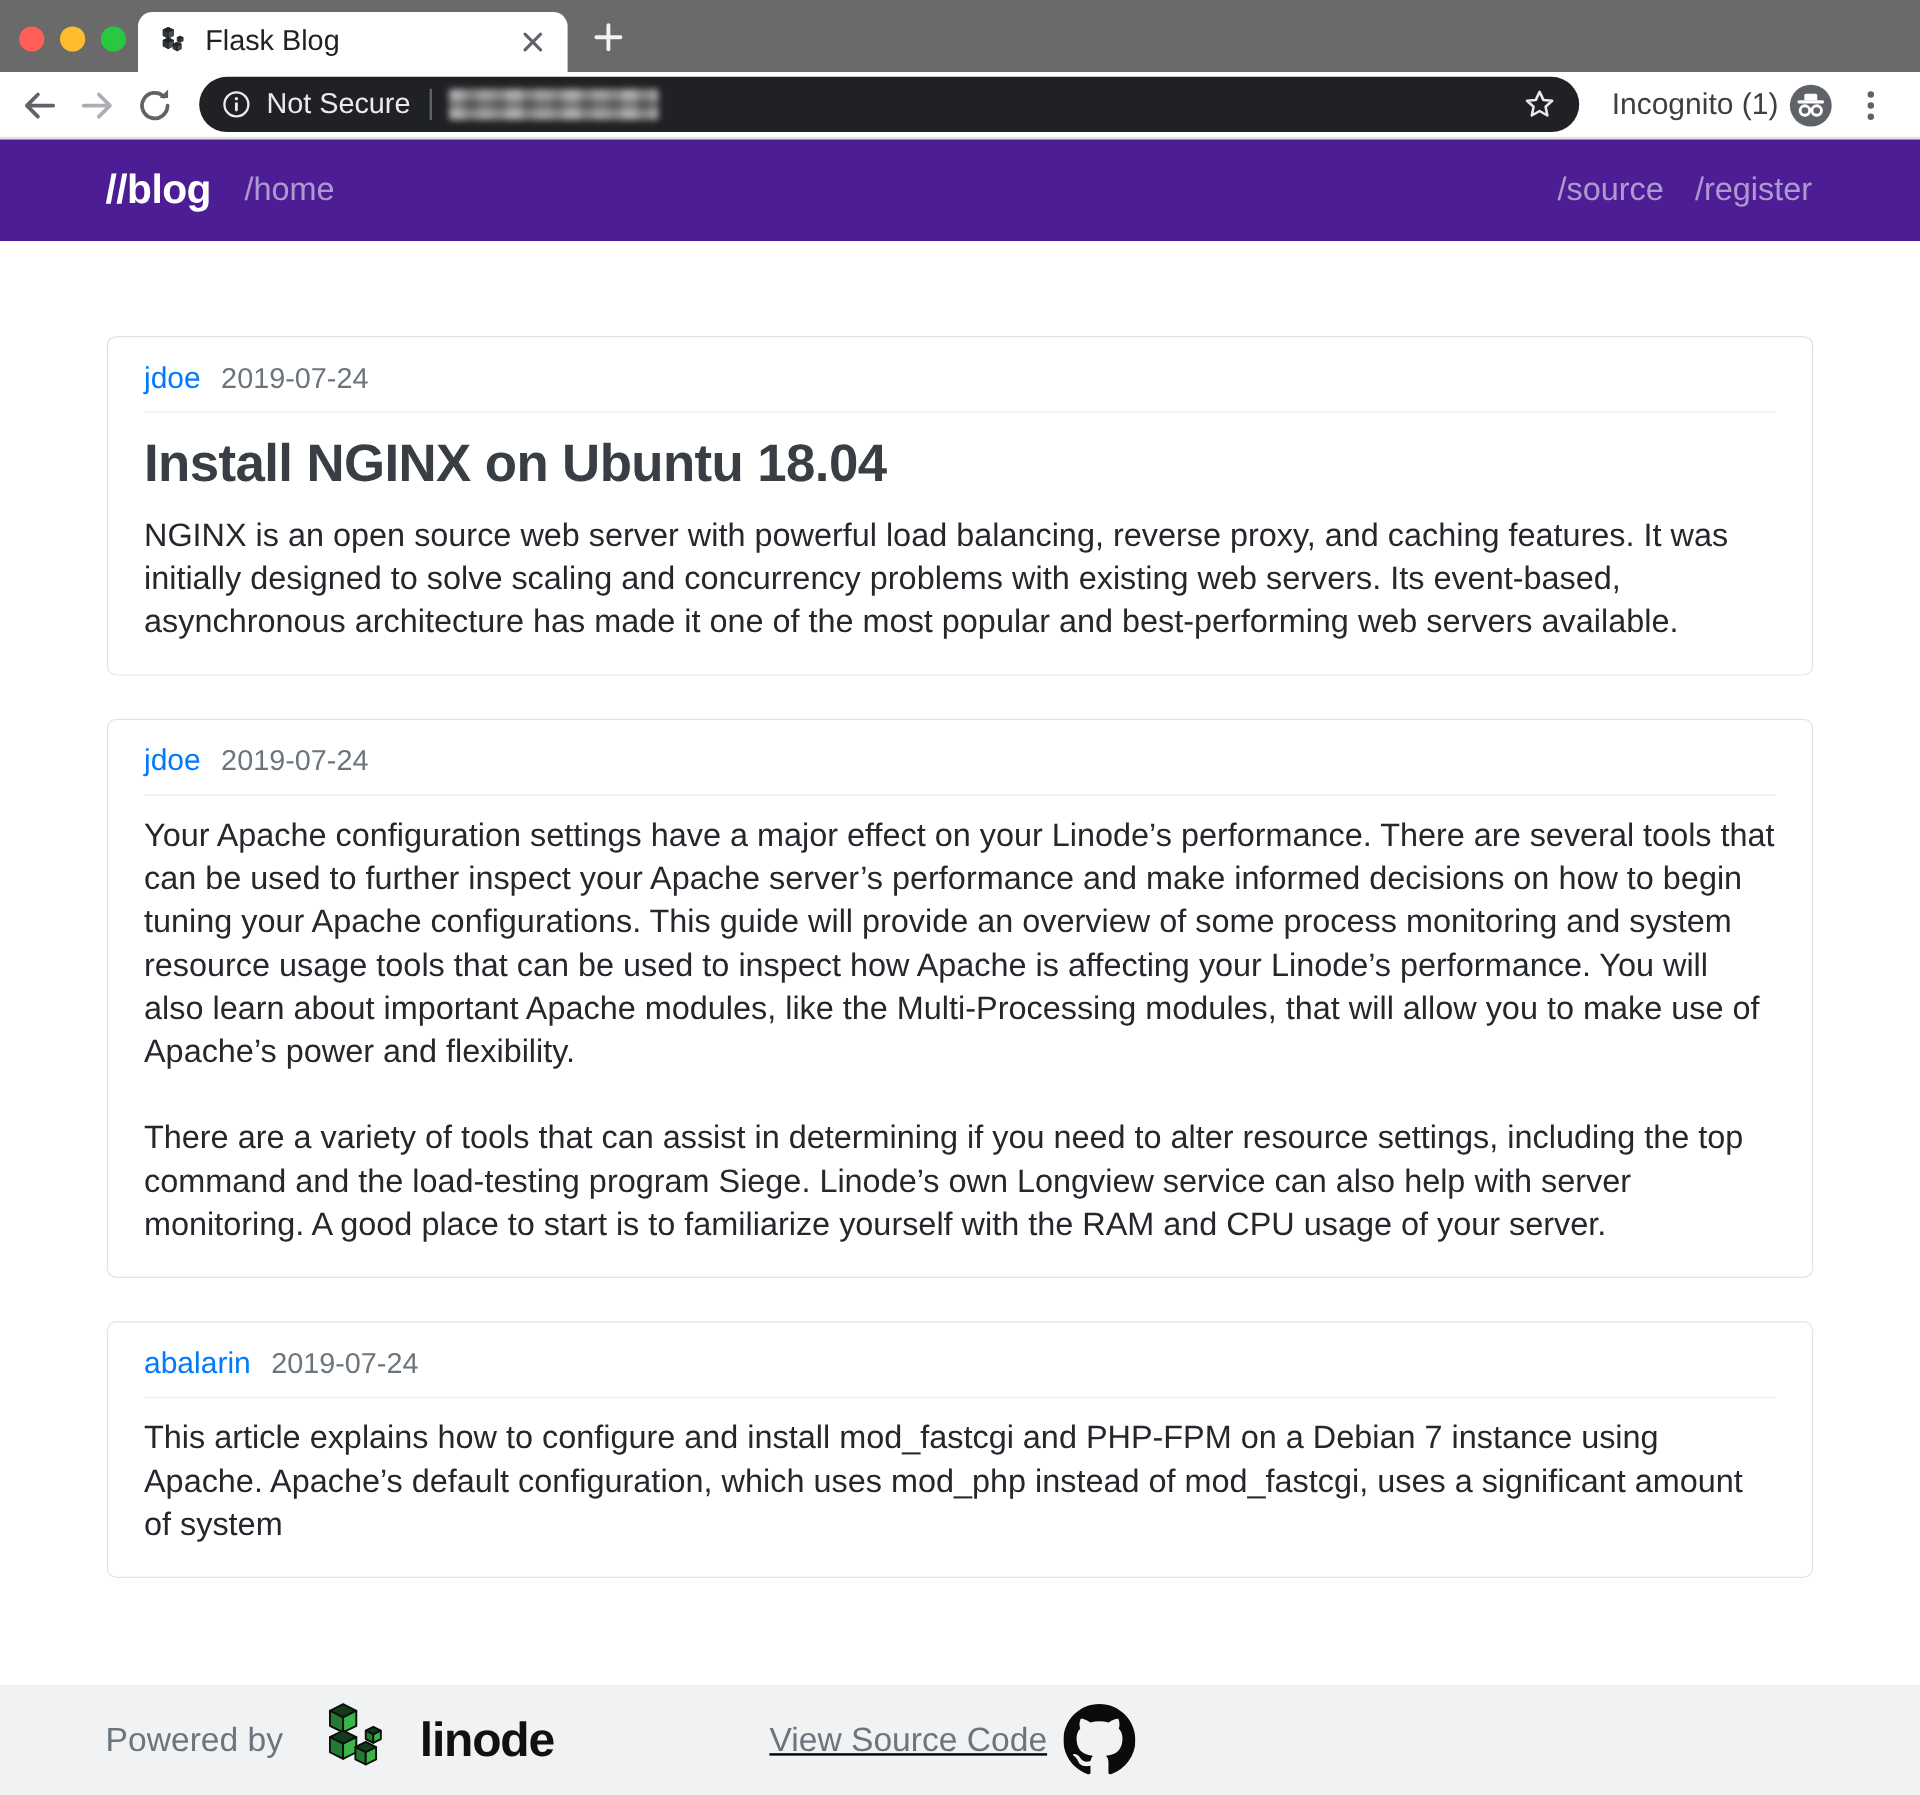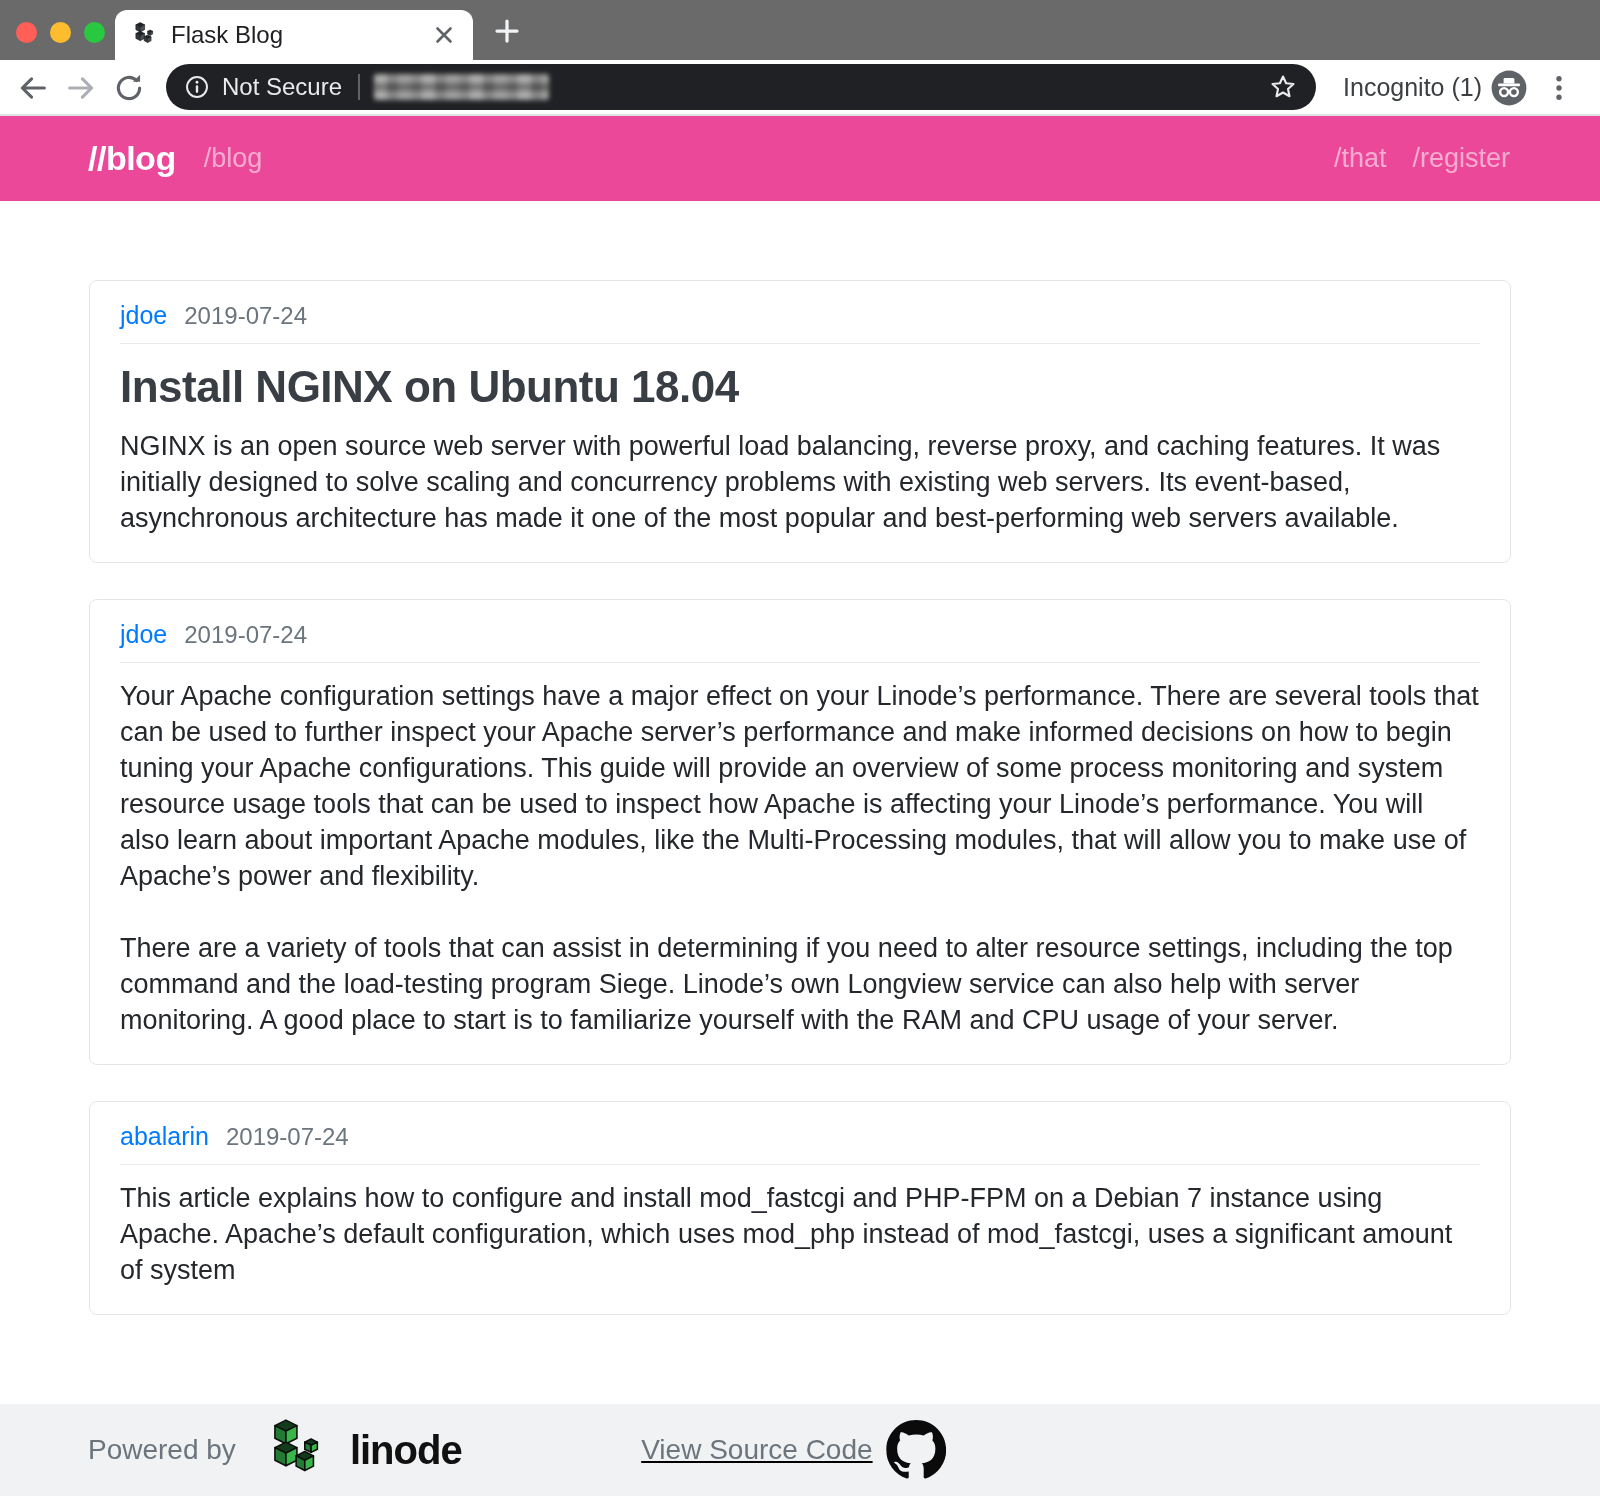--- a/index.html
+++ b/index.html
@@ -33,21 +33,21 @@
       repeating-linear-gradient(90deg,#9a9a9a 0 13px,#6d6d6d 13px 24px,#8a8a8a 24px 37px,#747474 37px 48px),
       repeating-linear-gradient(0deg,rgba(255,255,255,.18) 0 9px,rgba(0,0,0,.22) 9px 17px);
     background-blend-mode:overlay; }
   .omni-spacer{ flex:1 1 auto; }
   .star-icon{ width:30px; height:30px; flex:0 0 auto; }
   .incog-label { position:absolute; right:118px; top:13px; font-size:25px; color:#3c4043; white-space:nowrap; }
   .incog-avatar { position:absolute; right:72px; top:9px; width:38px; height:38px; }
   .menu-dots { position:absolute; right:24px; top:11px; width:34px; height:34px; }
 
   
-  .navbar { height:85px; background:#ec4899; display:flex; align-items:center; padding:0 90px 0 88px; }
+  .navbar { height:85px; background:#4c1d95; display:flex; align-items:center; padding:0 90px 0 88px; }
   .brand { color:#ffffff; font-size:34px; font-weight:bold; letter-spacing:-0.5px; margin-right:28px; }
   .navlink { color:rgba(255,255,255,0.55); font-size:27px; text-decoration:none; margin-right:26px; }
   .nav-spacer { flex:1 1 auto; }
   .navlink.right { margin-right:0; margin-left:26px; }
 
   
   .main { position:relative; height:1211px; padding:79px 0 0 0; overflow:hidden; background:#fff; }
   .container { margin:0 auto; width:1422px; }
   .card { border:1px solid #e2e5e8; border-radius:8px; padding:20px 30px 26px 30px; margin-bottom:36px; background:#fff; }
   .meta { display:flex; align-items:baseline; gap:17px; }
@@ -146,23 +146,23 @@
     </svg>
     <svg class="menu-dots" viewBox="0 0 24 24">
       <circle cx="12" cy="5.5" r="1.9" fill="#5f6368"></circle>
       <circle cx="12" cy="12" r="1.9" fill="#5f6368"></circle>
       <circle cx="12" cy="18.5" r="1.9" fill="#5f6368"></circle>
     </svg>
   </div>
 
   <div class="navbar">
     <span class="brand">//blog</span>
-    <a class="navlink">/blog</a>
+    <a class="navlink">/home</a>
     <div class="nav-spacer"></div>
-    <a class="navlink right">/that</a>
+    <a class="navlink right">/source</a>
     <a class="navlink right">/register</a>
   </div>
 
   <div class="main">
     <div class="container">
 
       <article class="card">
         <div class="meta">
           <a class="author">jdoe</a>
           <span class="date">2019-07-24</span>

